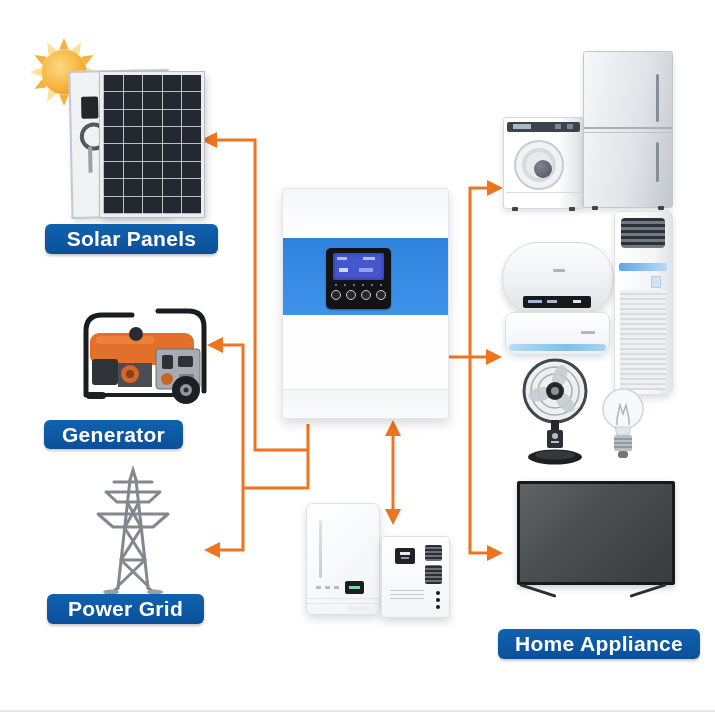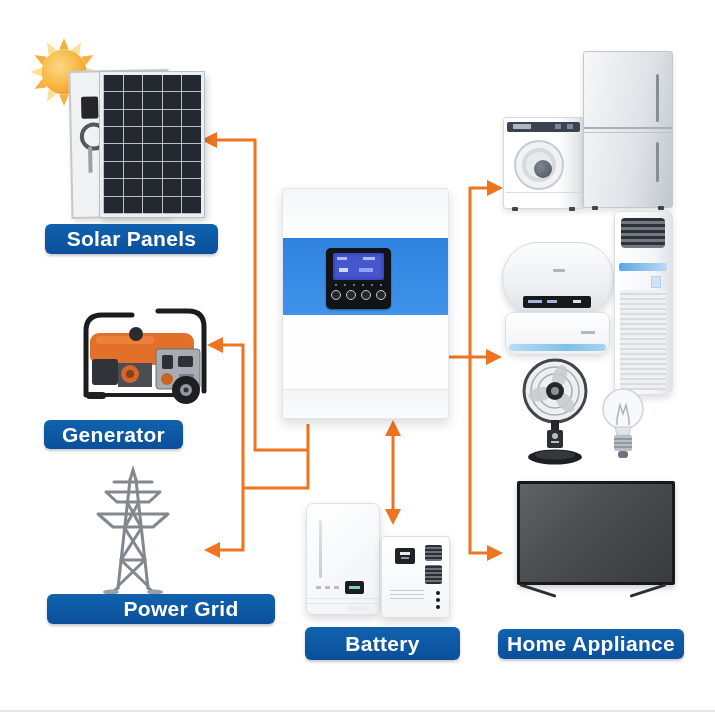--- a/index.html
+++ b/index.html
@@ -356,18 +356,17 @@
     <div class="bat2-vent1"></div>
     <div class="bat2-vent2"></div>
     <div class="bat2-text"></div>
     <div class="bat2-dot" style="top:54px;"></div>
     <div class="bat2-dot" style="top:61px;"></div>
     <div class="bat2-dot" style="top:68px;"></div>
   </div>
 
   <div class="label" style="left:44px;top:420px;width:139px;height:29px;">Generator</div>
   <div class="label" style="left:45px;top:224px;width:173px;height:30px;">Solar Panels</div>
-  <div class="label" style="left:47px;top:594px;width:188px;height:30px;padding-left:40px;">Power Grid</div>
-  <div class="label" style="left:305px;top:627px;width:155px;height:33px;">Battery</div>
-  <div class="label" style="left:498px;top:629px;width:186px;height:30px;">Home Appliance</div>
+  <div class="label" style="left:47px;top:594px;width:157px;height:30px;">Power Grid</div>
+  <div class="label" style="left:498px;top:629px;width:202px;height:30px;">Home Appliance</div>
 
   <div class="abs bottom-divider"></div>
 </div>
 
 </body></html>

